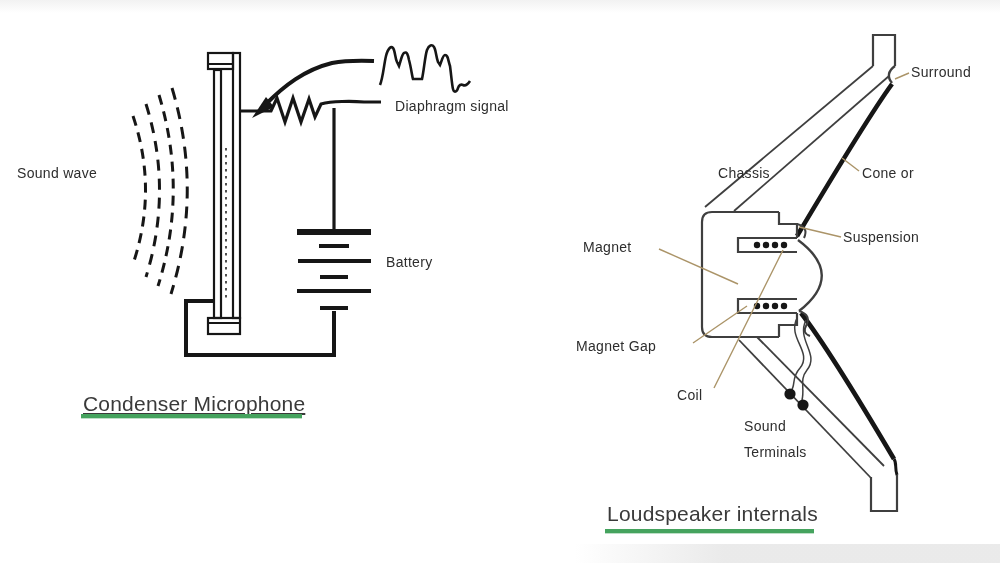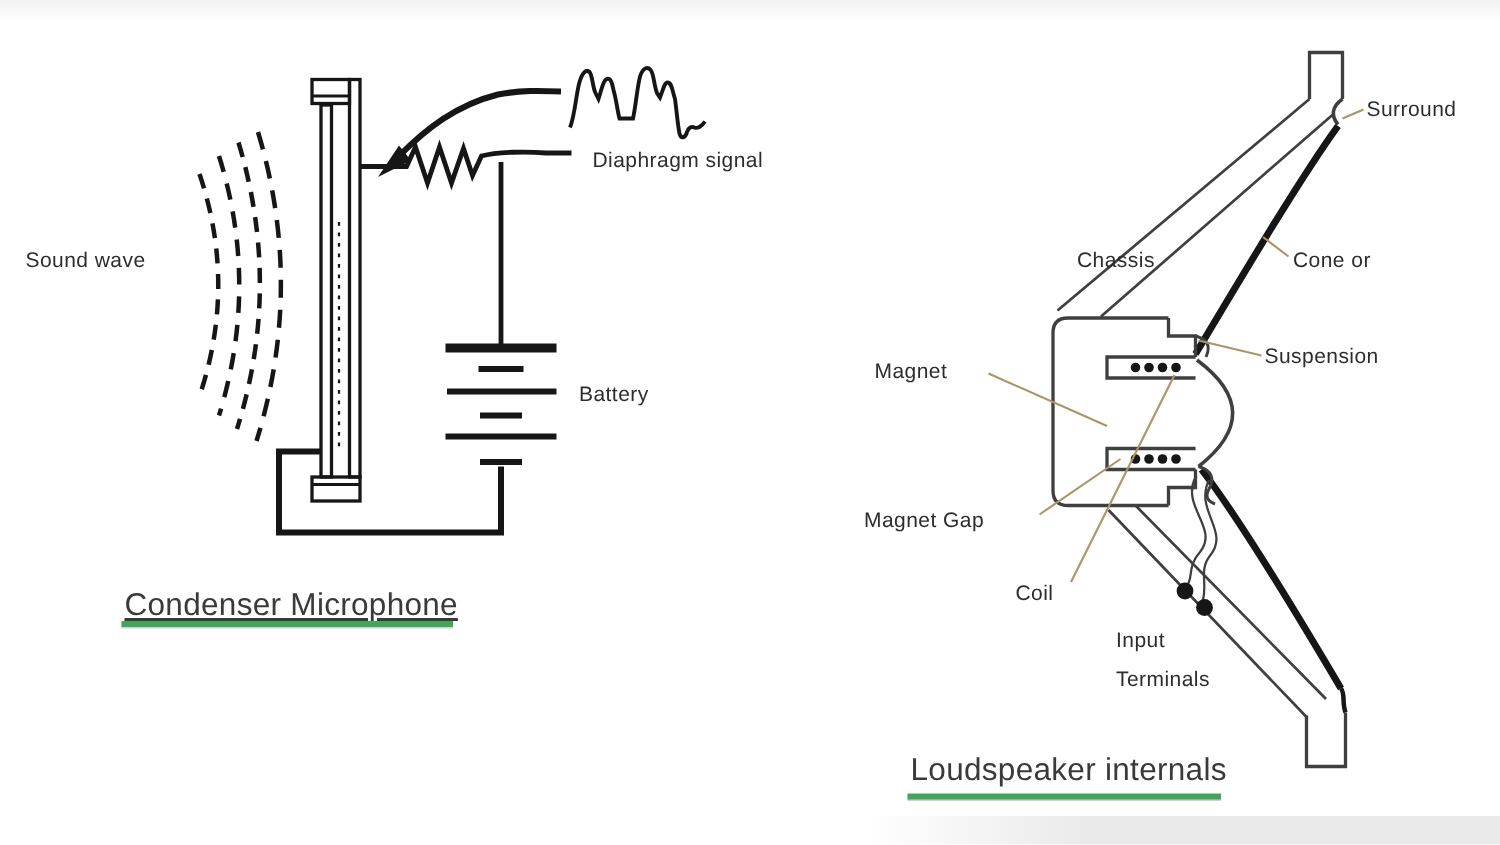--- a/index.html
+++ b/index.html
@@ -165,19 +165,19 @@
   <div class="label" style="left:911px;top:62px;">Surround</div>
   <div class="label" style="left:718px;top:127px;margin-top:36px;">Chassis</div>
   <div class="label label2" style="left:862px;top:160px;">
     <div>Cone or</div>
   </div>
   <div class="label" style="left:843px;top:227px;">Suspension</div>
   <div class="label" style="left:583px;top:237px;">Magnet</div>
   <div class="label" style="left:576px;top:336px;">Magnet Gap</div>
   <div class="label" style="left:677px;top:385px;">Coil</div>
   <div class="label label2" style="left:744px;top:413px;">
-    <div>Input</div>
+    <div>Sound</div>
     <div>Terminals</div>
   </div>
 
   <div class="title" style="left:607px;top:502px;">Loudspeaker internals</div>
   <div class="underline" style="left:605px;top:529px;width:209px;"></div>
 </div>
 
 </body></html>

